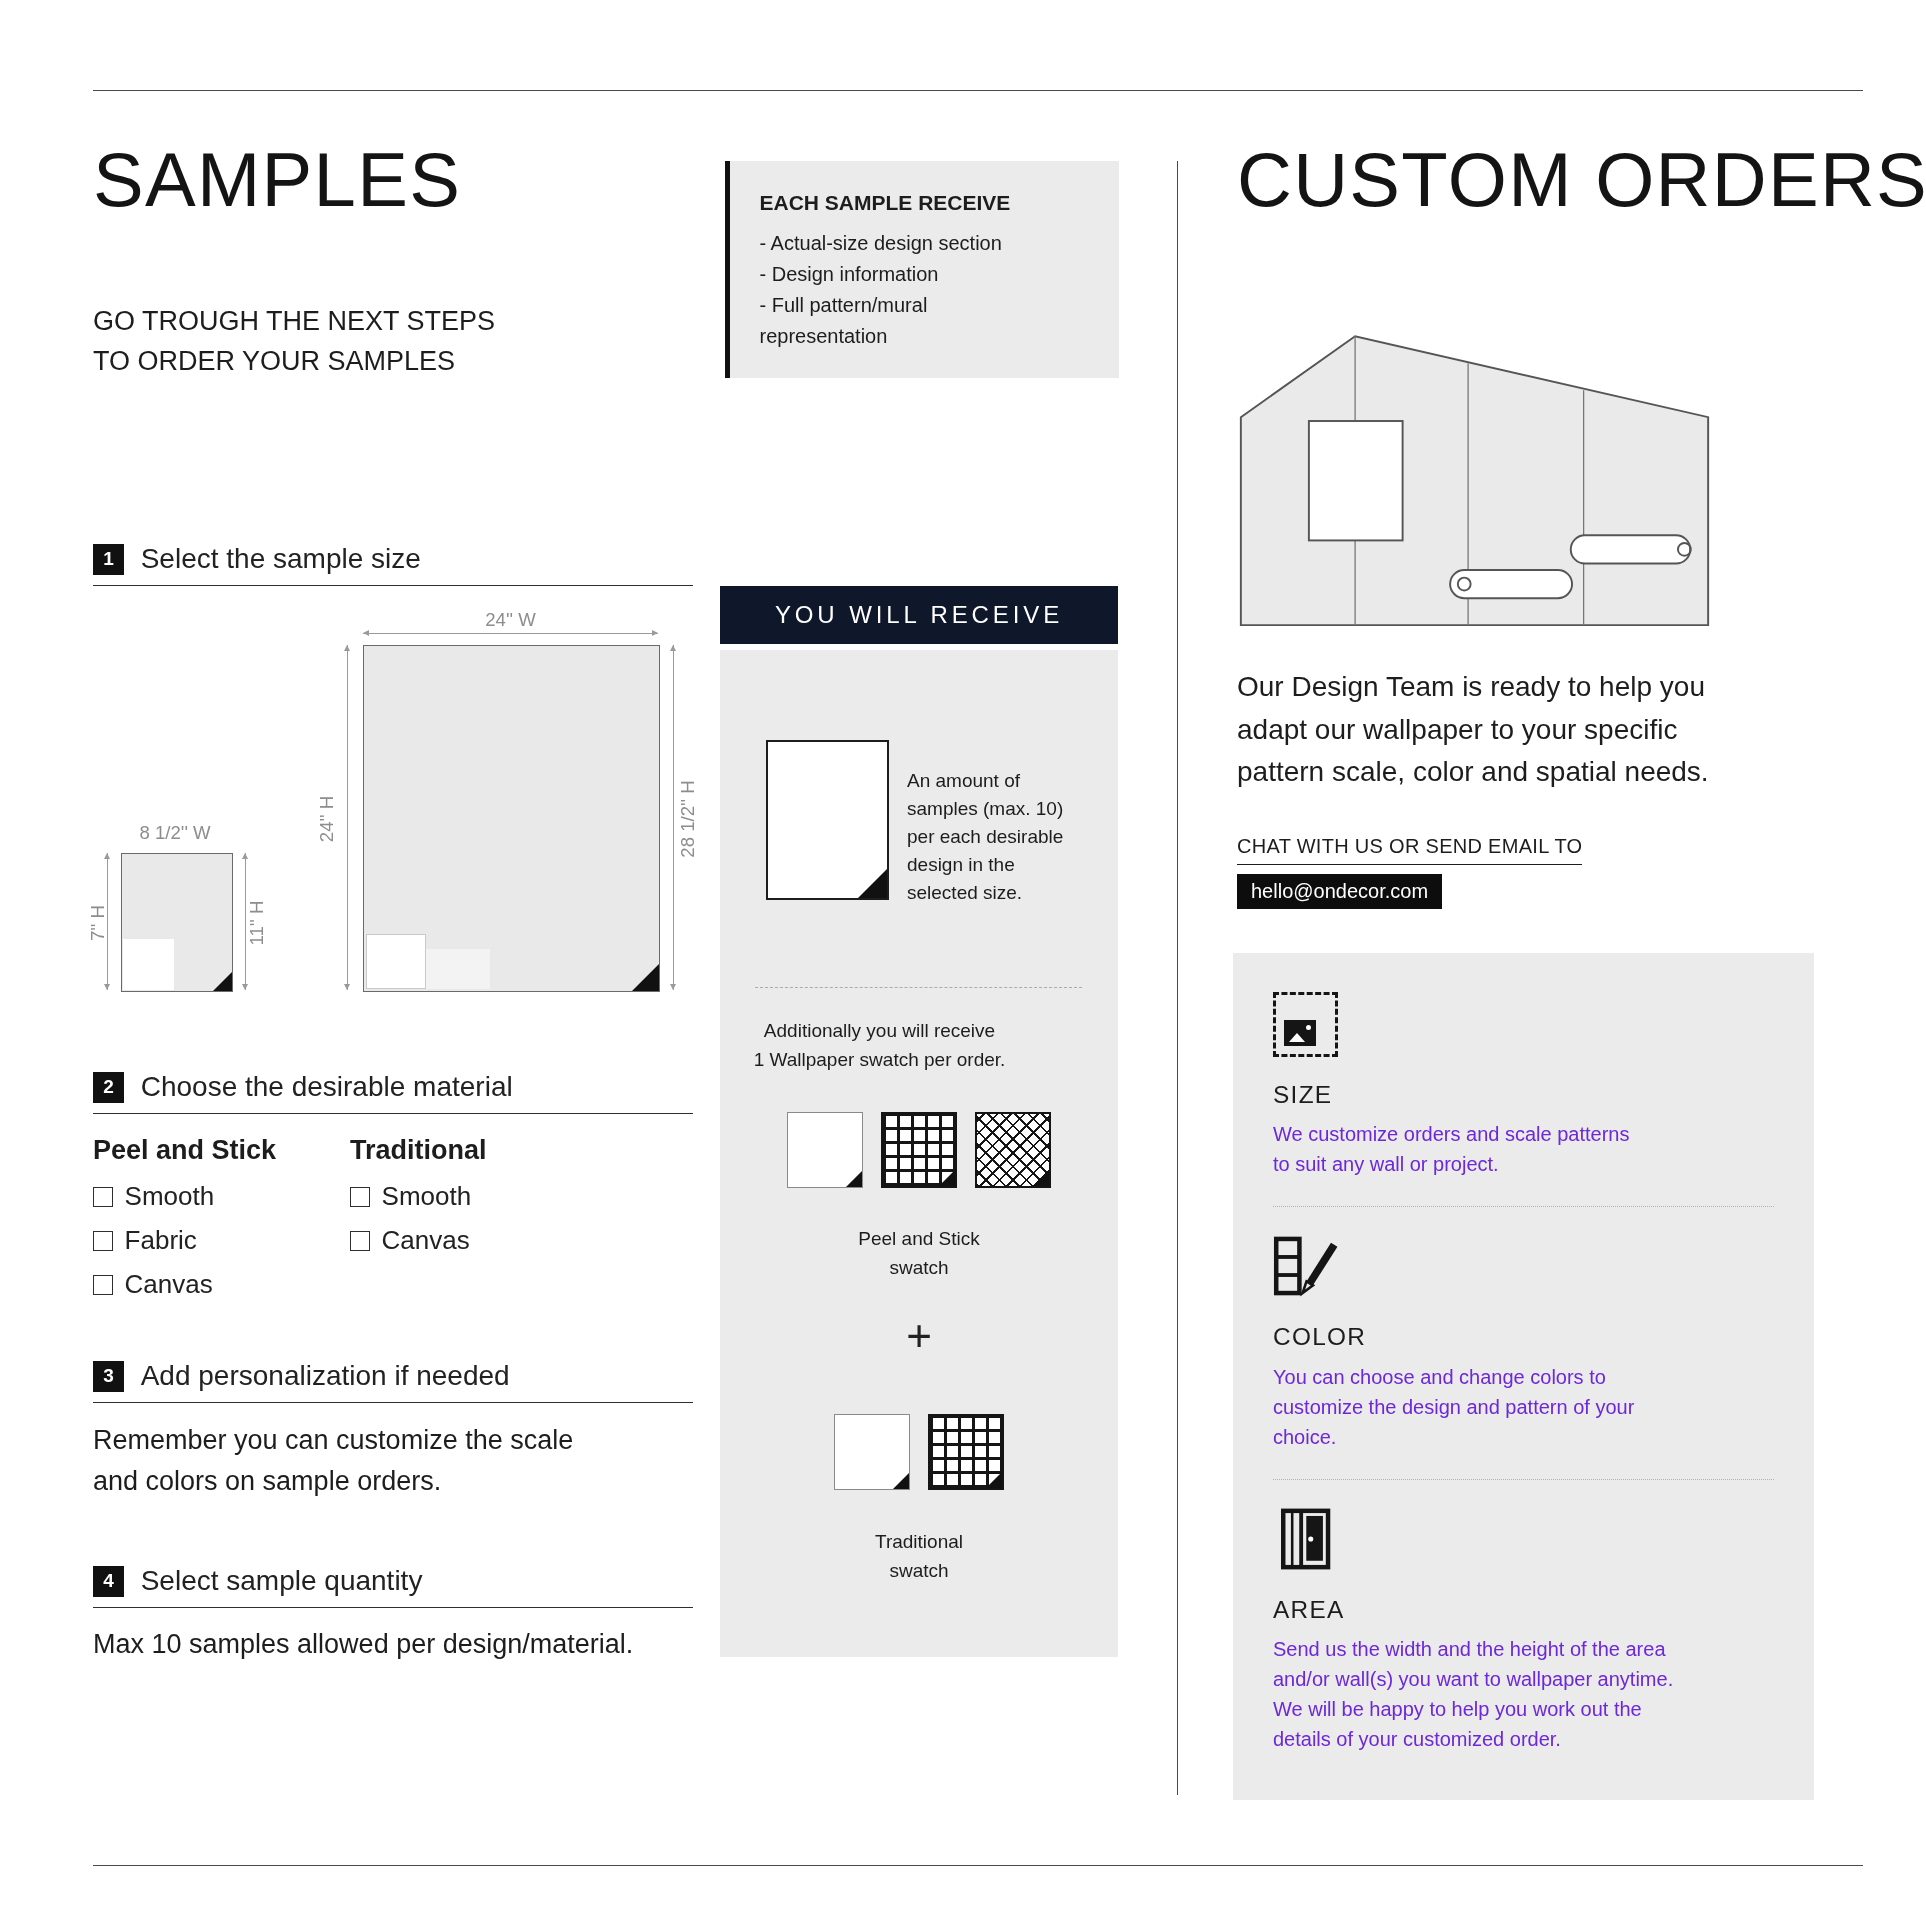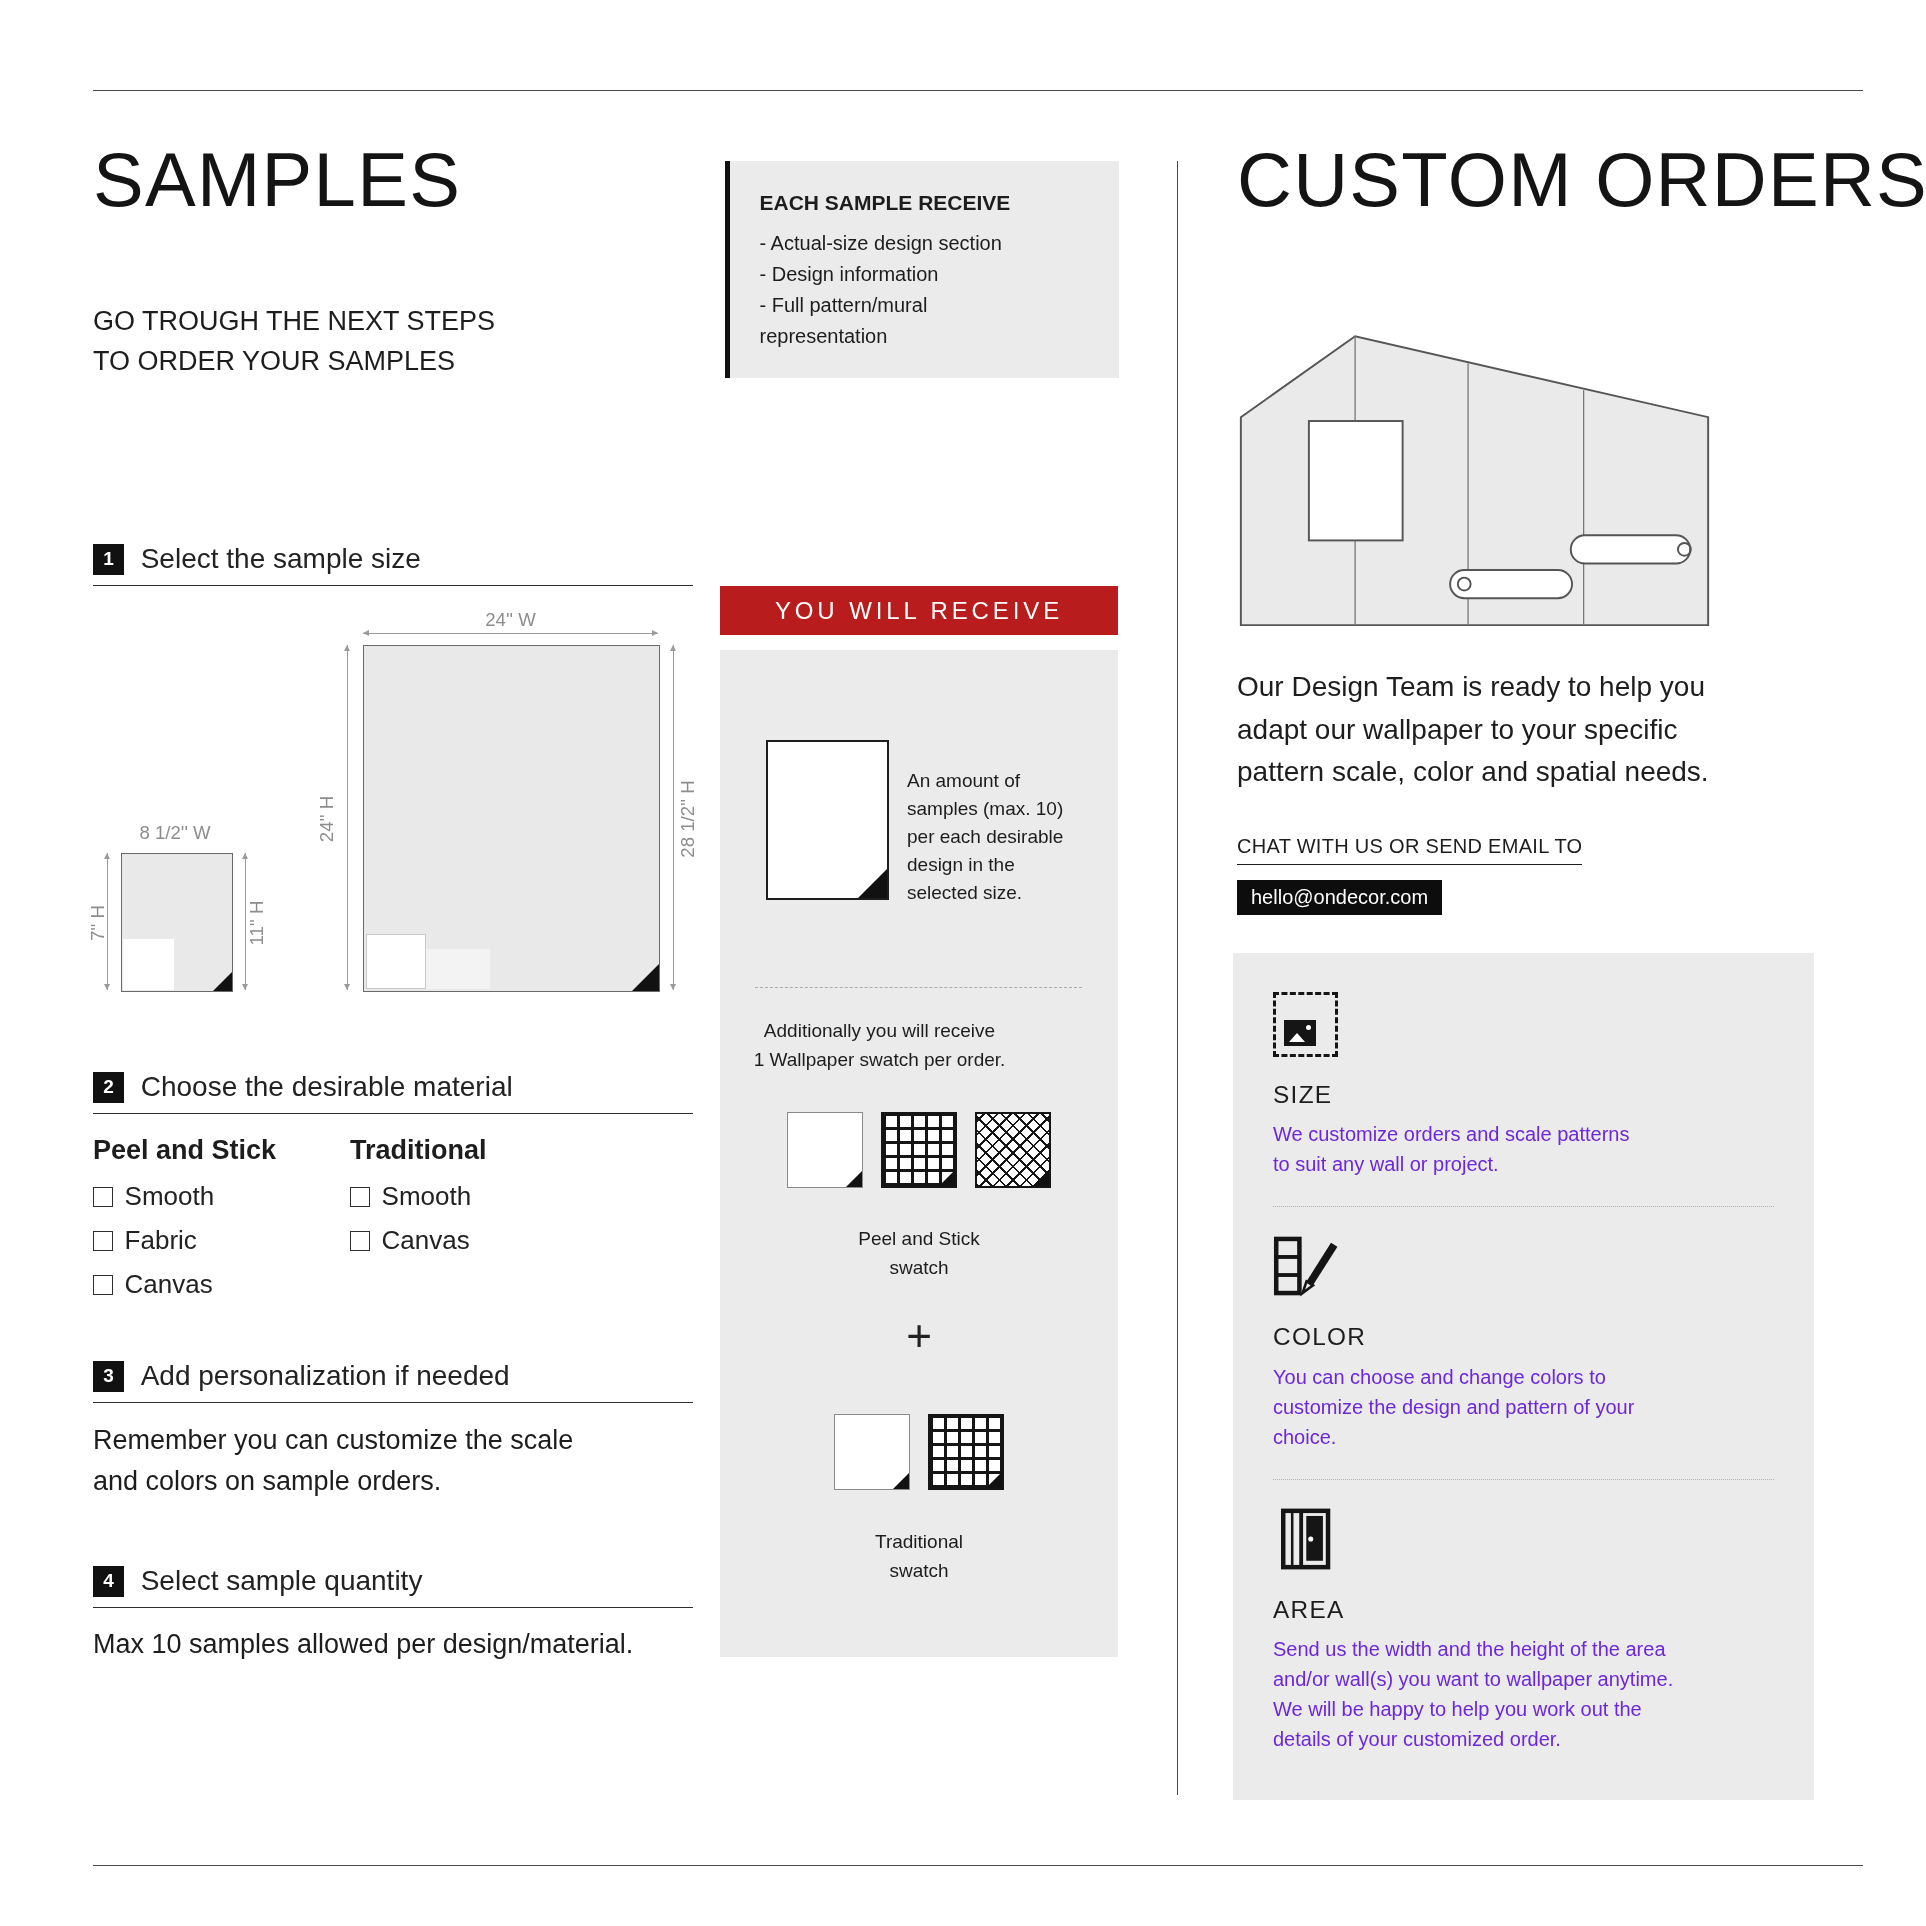--- a/index.html
+++ b/index.html
@@ -46,21 +46,21 @@
   .mat-opt{display:flex;align-items:center;gap:11.6px;margin-bottom:13px;font-size:26px;color:#222;}
   .checkbox{width:18px;height:18px;border:1.9px solid #2e2e2e;background:#fff;flex:0 0 auto;}
 
   .note-text{font-size:27px;line-height:1.5;white-space:pre-line;color:#1d1d1d;}
   .footnote{display:flex;gap:10.3px;align-items:flex-start;font-size:19px;line-height:1.45;color:#1d1d1d;}
   .info-icon{width:22px;height:22px;border:1.9px solid #222;border-radius:50%;flex:0 0 auto;
     display:flex;align-items:center;justify-content:center;font-size:14.8px;font-weight:700;margin-top:1.3px;}
   .info-icon::before{content:"i";}
 
   
-  .receive-bar{width:398px;height:49px;background:#b91c1c;color:#fff;display:flex;align-items:center;
+  .receive-bar{width:398px;height:58px;background:#0f172a;color:#fff;display:flex;align-items:center;
     justify-content:center;font-size:24px;letter-spacing:3.9px;}
   .receive-panel{width:398px;height:1007px;background:#ebebeb;}
   .sheet{position:absolute;width:119px;height:156px;background:#fff;border:2.6px solid #1d1d1d;}
   .sheet .sheet-fold{position:absolute;right:0;bottom:0;border-left:29.5px solid transparent;border-bottom:29.5px solid #111;width:0;height:0;}
   .center-text{text-align:center;white-space:pre-line;font-size:19px;line-height:1.5;color:#1d1d1d;}
   .dashed-div{border-top:1.3px dashed #ababab;}
   .swatch-row{display:flex;justify-content:center;gap:18px;width:398px;}
   .swatch{position:relative;width:76px;height:76px;background:#fff;box-sizing:border-box;}
   .swatch .fold-26{position:absolute;right:0;bottom:0;border-left:16.7px solid transparent;border-bottom:16.7px solid #111;width:0;height:0;}
   .swatch-blank{border:1.3px solid #8a8a8a;}
@@ -244,21 +244,21 @@
       <circle cx="354" cy="394" r="10" fill="none" stroke="#555" stroke-width="3"></circle>
     </svg>
   </div>
 
   <div class="abs custom-intro" style="left:1237px;top:666px;width:604px">Our Design Team is ready to help you
 adapt our wallpaper to your specific
 pattern scale, color and spatial needs.</div>
 
   <div class="abs" style="left:1237px;top:835px">
     <span class="contact-label">CHAT WITH US OR SEND EMAIL TO</span><br>
-    <span class="email-badge" style="margin-top:15px">hello@ondecor.com</span>
+    <span class="email-badge" style="margin-top:9px">hello@ondecor.com</span>
   </div>
 
   <div class="abs features-panel" style="left:1233px;top:953px">
 
     <div class="feature">
       <div class="f-icon">
         <div class="icon-crop">
             <div class="crop-img"></div>
           </div>
       </div>

